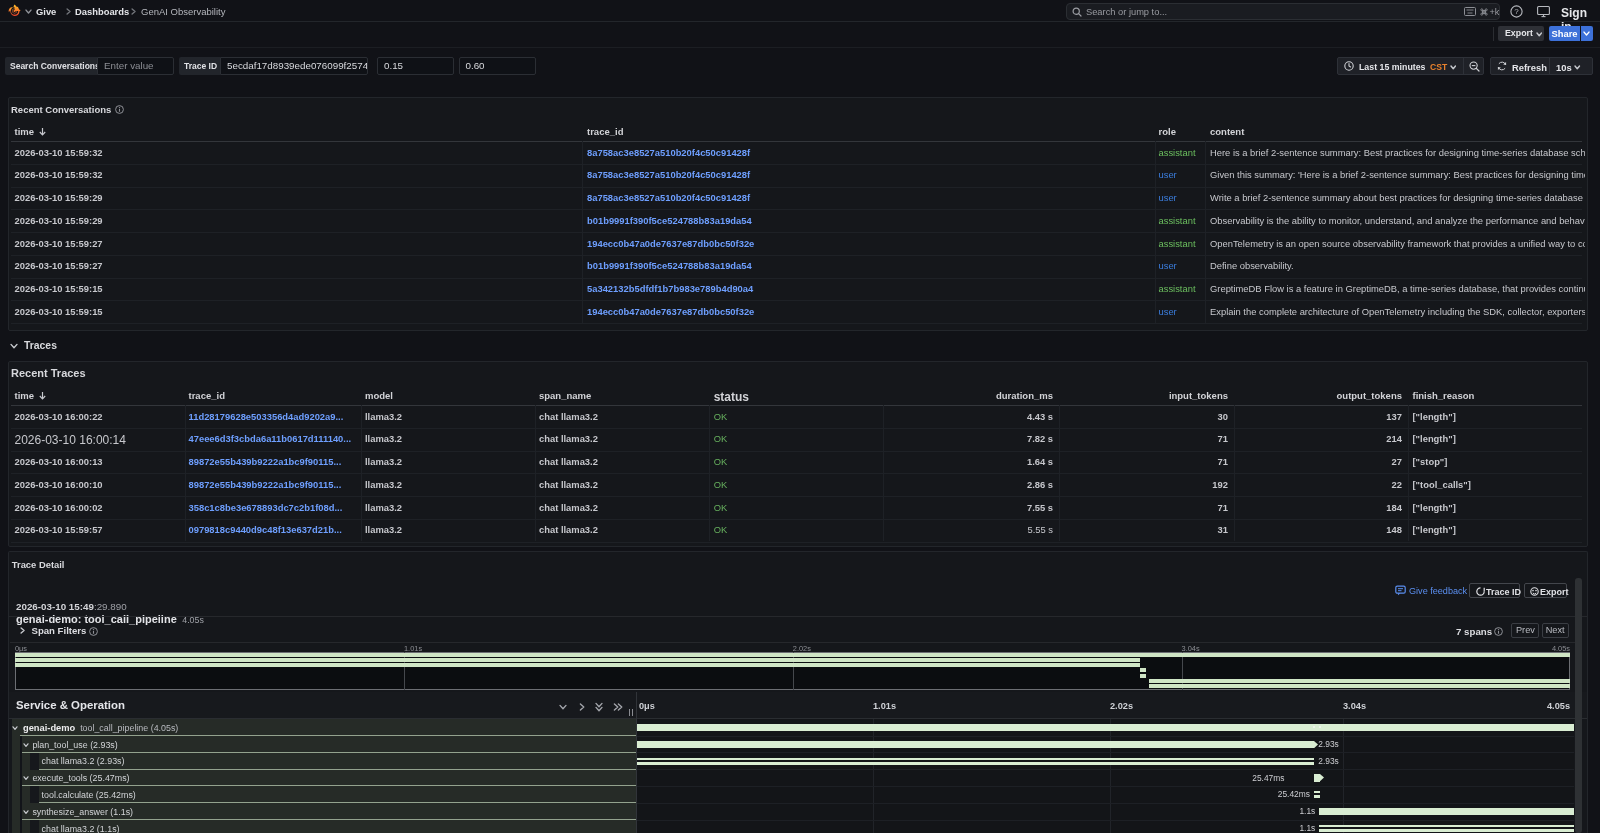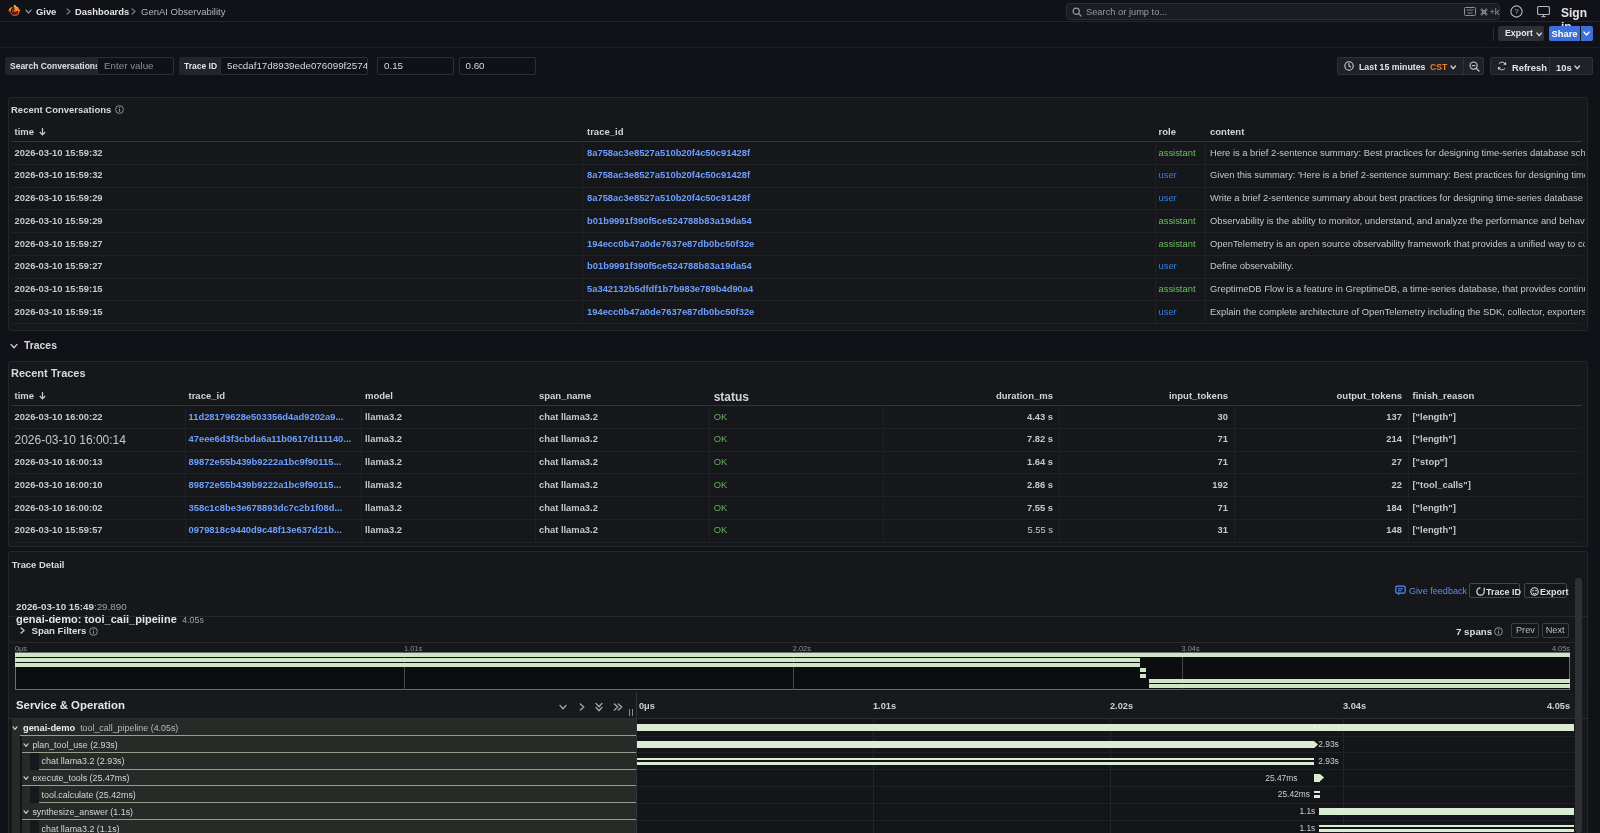--- a/index.html
+++ b/index.html
@@ -391,21 +391,21 @@
 <div class="abs" style="left:20px;top:820.0px;width:1.6px;height:16.8px;background:#121419;"></div>
 <div class="abs" style="left:29.5px;top:820.0px;width:9.3px;height:16.8px;background:#16181c;"></div>
 <div class="abs" style="left:41.6px;top:823.6px;font-size:8.9px;white-space:nowrap;"><span style="color:#d3d5d8;">chat llama3.2 (1.1s)</span></div>
 
 <div class="abs" style="left:637px;top:724.0px;width:936.6px;height:7.2px;background:#d9edd2;"></div>
 <div class="abs" style="left:637px;top:740.8px;width:677.3px;height:7.2px;background:#d9edd2;"></div>
 <div class="abs" style="left:1318.3px;top:739.0px;font-size:8.4px;color:#cdced2;">2.93s</div>
 <div class="abs" style="left:637px;top:757.6px;width:677.3px;height:7.2px;background:linear-gradient(to bottom, #d9edd2 0 2px, #131518 2px 4px, #d9edd2 4px 100%);"></div>
 <div class="abs" style="left:1318.3px;top:755.8px;font-size:8.4px;color:#cdced2;">2.93s</div>
 <div class="abs" style="left:1314.3px;top:774.4px;width:6.0px;height:7.2px;background:#d9edd2;"></div>
-<div class="abs" style="left:1252.3px;top:772.6px;width:58px;text-align:center;font-size:8.4px;color:#cdced2;">25.47ms</div>
+<div class="abs" style="left:1252.3px;top:772.6px;width:58px;text-align:left;font-size:8.4px;color:#cdced2;">25.47ms</div>
 <div class="abs" style="left:1313.9px;top:791.2px;width:6.4px;height:7.2px;background:linear-gradient(to bottom, #d9edd2 0 2px, #131518 2px 4px, #d9edd2 4px 100%);"></div>
 <div class="abs" style="left:1251.9px;top:789.4px;width:58px;text-align:right;font-size:8.4px;color:#cdced2;">25.42ms</div>
 <div class="abs" style="left:1319.3px;top:808.0px;width:254.3px;height:7.2px;background:#d9edd2;"></div>
 <div class="abs" style="left:1257.3px;top:806.2px;width:58px;text-align:right;font-size:8.4px;color:#cdced2;">1.1s</div>
 <div class="abs" style="left:1319.3px;top:824.8px;width:254.3px;height:7.2px;background:linear-gradient(to bottom, #d9edd2 0 2px, #131518 2px 4px, #d9edd2 4px 100%);"></div>
 <div class="abs" style="left:1257.3px;top:823.0px;width:58px;text-align:right;font-size:8.4px;color:#cdced2;">1.1s</div>
 <svg class="abs" style="left:1314.3px;top:740.6px" width="4" height="7.2">
     <polygon points="0,0 4,3.6 0,7.2" fill="#d9edd2"></polygon>
   </svg>
 <svg class="abs" style="left:1320.3px;top:774.2px" width="4" height="7.2">

